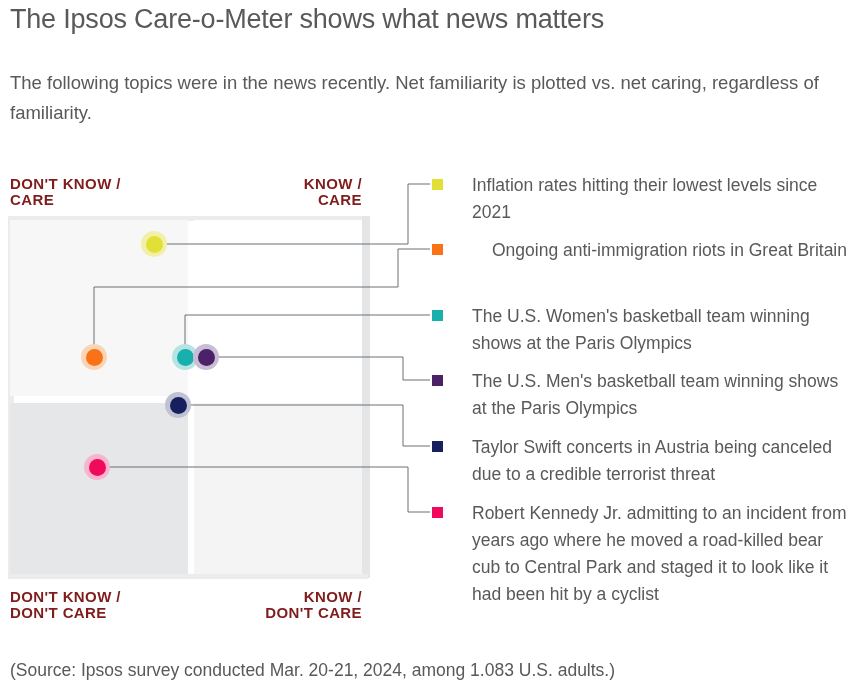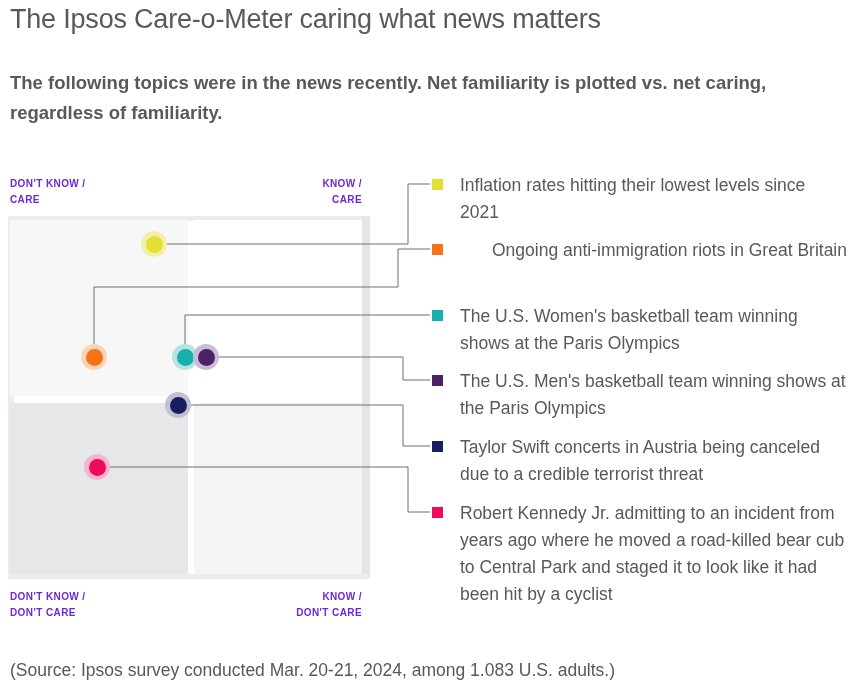--- a/index.html
+++ b/index.html
@@ -27,33 +27,33 @@
     color: #58595b;
     letter-spacing: -0.2px;
     line-height: 34px;
   }
   #chart-subtitle {
     position: absolute;
     left: 10px;
     top: 68px;
     width: 810px;
     font-size: 18.5px;
-    font-weight: 700;
+    font-weight: 400;
     color: #58595b;
     line-height: 30px;
   }
 
   
   .quad-label {
     position: absolute;
-    font-size: 10px;
+    font-size: 15px;
     font-weight: bold;
     letter-spacing: 0.4px;
     line-height: 16px;
-    color: #6d28d9;
+    color: #7f1d1d;
     white-space: pre-line;
   }
   #label-dont-know-care  { left: 10px;  top: 176px; text-align: left; }
   #label-know-care       { left: 188px; top: 176px; width: 174px; text-align: right; }
   #label-dont-know-dont-care { left: 10px;  top: 589px; text-align: left; }
   #label-know-dont-care  { left: 188px; top: 589px; width: 174px; text-align: right; }
 
   
   #plot-area {
     position: absolute;
@@ -112,39 +112,39 @@
   }
   .legend-swatch {
     position: absolute;
     left: 0;
     top: 7px;
     width: 11px;
     height: 11px;
   }
   .legend-text {
     display: block;
-    margin-left: 28px;
+    margin-left: 40px;
     font-size: 17.5px;
     line-height: 27px;
     color: #58595b;
   }
 
   
   #source-note {
     position: absolute;
     left: 10px;
     top: 660px;
     font-size: 17.5px;
     color: #58595b;
   }
 </style>
 </head>
 <body>
 
-<div id="chart-title">The Ipsos Care-o-Meter caring what news matters</div>
+<div id="chart-title">The Ipsos Care-o-Meter shows what news matters</div>
 
 <div id="chart-subtitle">The following topics were in the news recently. Net familiarity is plotted vs. net caring, regardless of familiarity.</div>
 
 <div class="quad-label" id="label-dont-know-care">DON'T KNOW /
 CARE</div>
 
 <div class="quad-label" id="label-know-care">KNOW /
 CARE</div>
 
 <div class="quad-label" id="label-dont-know-dont-care">DON'T KNOW /

